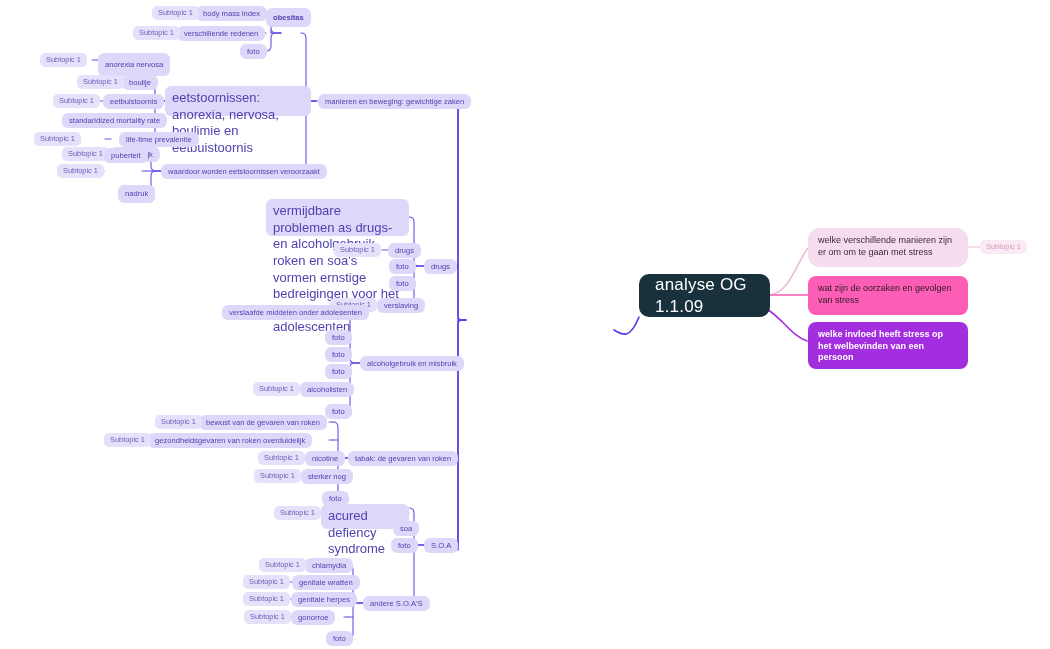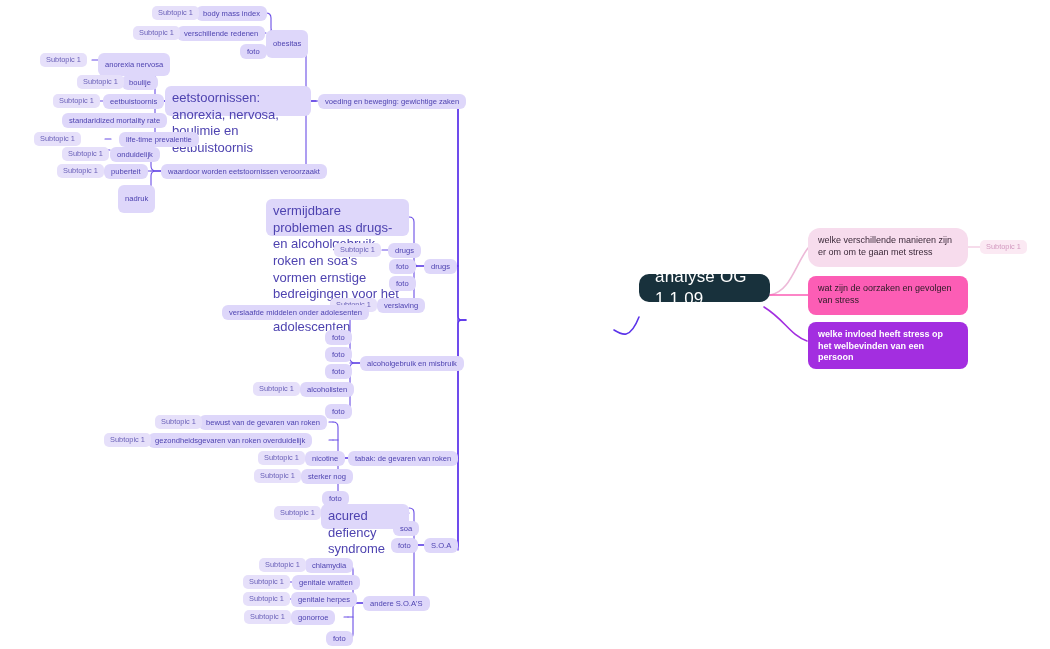--- a/index.html
+++ b/index.html
@@ -209,54 +209,54 @@
     </g>
 
     <g fill="none" stroke-width="1.6" stroke-linecap="round">
       <path d="M770 295 C 790 292, 795 265, 808 248" stroke="#edb9d8"></path>
       <path d="M770 295 L 808 295" stroke="#fc5db5"></path>
       <path d="M764 307 C 785 320, 790 335, 807 341" stroke="#a32ee0"></path>
       <path d="M968 247 L 980 247" stroke="#edb9d8" stroke-width="1.1"></path>
     </g>
   </svg>
 
-  <div class="node n-root" style="left:639px;top:274px;width:131px;height:28px;">analyse OG 1.1.09</div>
+  <div class="node n-root" style="left:639px;top:274px;width:131px;height:43px;">analyse OG 1.1.09</div>
 
 
   <div class="node n-pink-pale" style="left:808px;top:228px;width:160px;height:39px;">welke verschillende manieren zijn er om om te gaan met stress</div>
   <div class="node n-pink" style="left:808px;top:276px;width:160px;height:39px;">wat zijn de oorzaken en gevolgen van stress</div>
   <div class="node n-violet" style="left:808px;top:322px;width:160px;height:47px;">welke invloed heeft stress op het welbevinden van een persoon</div>
   <div class="node n-sub-pink" style="left:980px;top:240px;height:14px;">Subtopic 1</div>
 
-  <div class="node n-topic" style="left:318px;top:94px;height:15px;">voeding en beweging: gewichtige zaken</div>
-
-  <div class="node n-topic" style="left:266px;top:30px;height:28px;">obesitas</div>
+  <div class="node n-topic" style="left:318px;top:94px;height:15px;">manieren en beweging: gewichtige zaken</div>
+
+  <div class="node n-topic" style="left:266px;top:8px;height:19px;font-weight:bold;">obesitas</div>
   <div class="node n-topic" style="left:196px;top:6px;height:15px;">body mass index</div>
   <div class="node n-sub" style="left:152px;top:6px;height:14px;">Subtopic 1</div>
   <div class="node n-topic" style="left:177px;top:26px;height:15px;">verschillende redenen</div>
   <div class="node n-sub" style="left:133px;top:26px;height:14px;">Subtopic 1</div>
   <div class="node n-topic" style="left:240px;top:44px;height:15px;">foto</div>
 
   <div class="node n-block" style="left:165px;top:86px;width:146px;height:30px;">eetstoornissen: anorexia, nervosa, boulimie en eetbuistoornis</div>
   <div class="node n-topic" style="left:98px;top:53px;height:23px;">anorexia nervosa</div>
   <div class="node n-sub" style="left:40px;top:53px;height:14px;">Subtopic 1</div>
   <div class="node n-topic" style="left:122px;top:75px;height:15px;">boulije</div>
   <div class="node n-sub" style="left:77px;top:75px;height:14px;">Subtopic 1</div>
   <div class="node n-topic" style="left:103px;top:94px;height:15px;">eetbuistoornis</div>
   <div class="node n-sub" style="left:53px;top:94px;height:14px;">Subtopic 1</div>
   <div class="node n-topic" style="left:62px;top:113px;height:15px;">standaridized mortality rate</div>
   <div class="node n-topic" style="left:111px;top:132px;height:15px;margin-left:8px;">life-time prevalentie</div>
   <div class="node n-sub" style="left:34px;top:132px;height:14px;">Subtopic 1</div>
 
   <div class="node n-topic" style="left:161px;top:164px;height:15px;">waardoor worden eetstoornissen veroorzaakt</div>
   <div class="node n-topic" style="left:110px;top:147px;height:15px;">onduidelijk</div>
   <div class="node n-sub" style="left:62px;top:147px;height:14px;">Subtopic 1</div>
-  <div class="node n-topic" style="left:104px;top:164px;height:15px;">puberteit</div>
+  <div class="node n-topic" style="left:104px;top:148px;height:15px;">puberteit</div>
   <div class="node n-sub" style="left:57px;top:164px;height:14px;">Subtopic 1</div>
-  <div class="node n-topic" style="left:118px;top:185px;height:28px;">nadruk</div>
+  <div class="node n-topic" style="left:118px;top:185px;height:18px;">nadruk</div>
 
   <div class="node n-topic" style="left:424px;top:259px;height:15px;">drugs</div>
   <div class="node n-block" style="left:266px;top:199px;width:143px;height:37px;">vermijdbare problemen as drugs- en alcoholgebruik, roken en soa's vormen ernstige bedreigingen voor het welzijn van adolescenten</div>
   <div class="node n-topic" style="left:388px;top:243px;height:15px;">drugs</div>
   <div class="node n-sub" style="left:334px;top:243px;height:14px;">Subtopic 1</div>
   <div class="node n-topic" style="left:389px;top:259px;height:15px;">foto</div>
   <div class="node n-topic" style="left:389px;top:276px;height:15px;">foto</div>
   <div class="node n-topic" style="left:377px;top:298px;height:15px;">verslaving</div>
   <div class="node n-sub" style="left:330px;top:298px;height:14px;">Subtopic 1</div>
 

